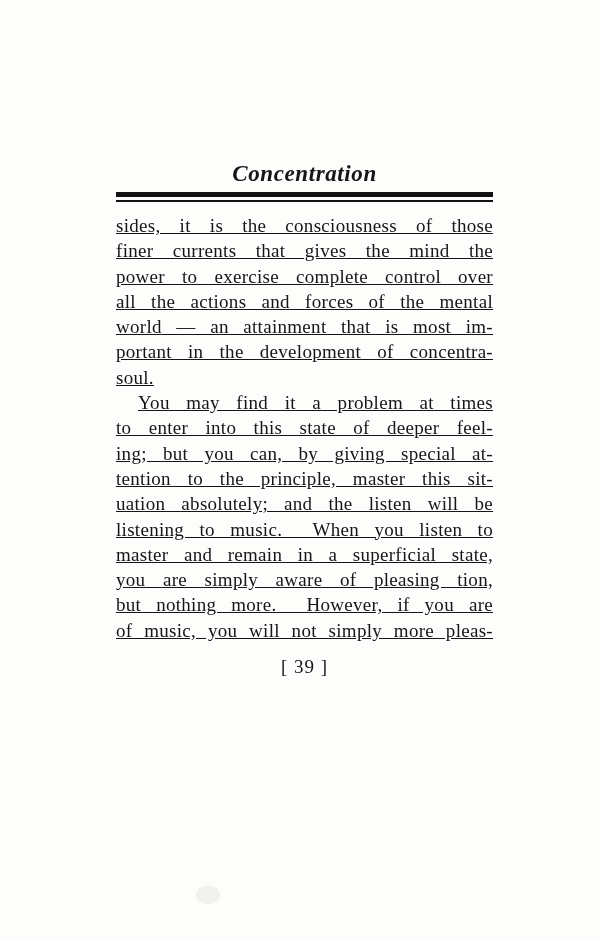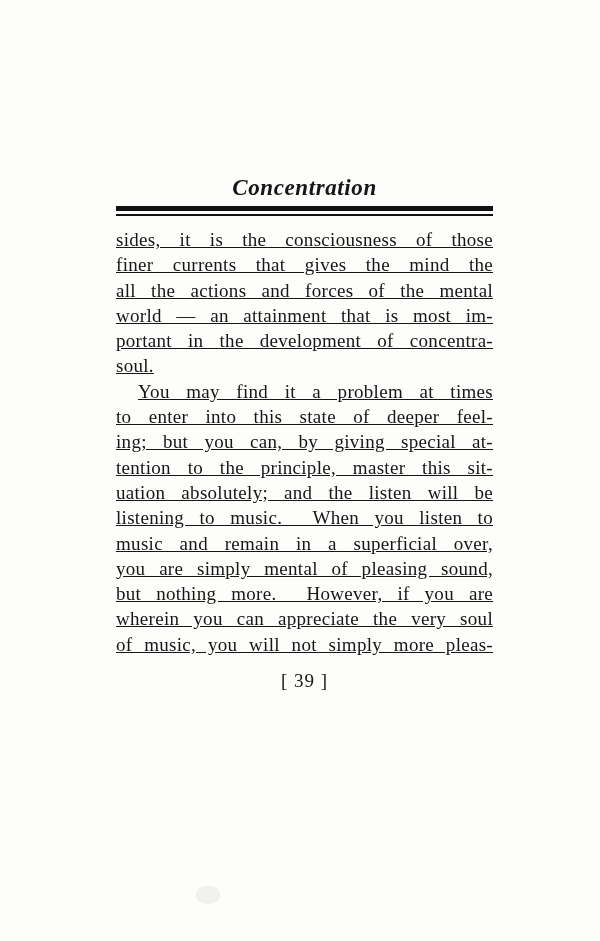--- a/index.html
+++ b/index.html
@@ -8,21 +8,21 @@
       height: 941px;
       background: #fdfdfc;
       font-family: "Liberation Serif", serif;
       color: #161616;
       position: relative;
       overflow: hidden;
     }
     .page-block {
       position: absolute;
       left: 116px;
-      top: 174px;
+      top: 160px;
       width: 377px;
     }
     .running-head {
       text-align: center;
       font-style: italic;
       font-weight: 600;
       font-size: 23px;
       letter-spacing: 0.6px;
       line-height: 28px;
       margin: 0 0 4px 0;
@@ -74,37 +74,37 @@
   <div class="running-head">Concentration</div>
 
   <div class="rule-thick"></div>
   <div class="rule-thin"></div>
 
   <div class="body-text">
 
     <div>
       <div class="line">sides, it is the consciousness of those</div>
       <div class="line">finer currents that gives the mind the</div>
+      <div class="line">power to exercise complete control over</div>
       <div class="line">all the actions and forces of the mental</div>
       <div class="line">world — an attainment that is most im-</div>
       <div class="line">portant in the development of concentra-</div>
       <div class="line flush">soul.</div>
     </div>
 
     <div>
       <div class="line indent">You may find it a problem at times</div>
       <div class="line">to enter into this state of deeper feel-</div>
       <div class="line">ing; but you can, by giving special at-</div>
       <div class="line">tention to the principle, master this sit-</div>
       <div class="line">uation absolutely; and the listen will be</div>
       <div class="line">listening to music.&nbsp; When you listen to</div>
-      <div class="line">music and remain in a superficial over,</div>
-      <div class="line">you are simply mental of pleasing sound,</div>
+      <div class="line">master and remain in a superficial state,</div>
+      <div class="line">you are simply aware of pleasing tion,</div>
       <div class="line">but nothing more.&nbsp; However, if you are</div>
-      <div class="line">wherein you can appreciate the very soul</div>
       <div class="line">of music, you will not simply more pleas-</div>
     </div>
 
   </div>
 
   <div class="page-number">[&nbsp;39&nbsp;]</div>
 
 </div>
 
 <div class="smudge"></div>

